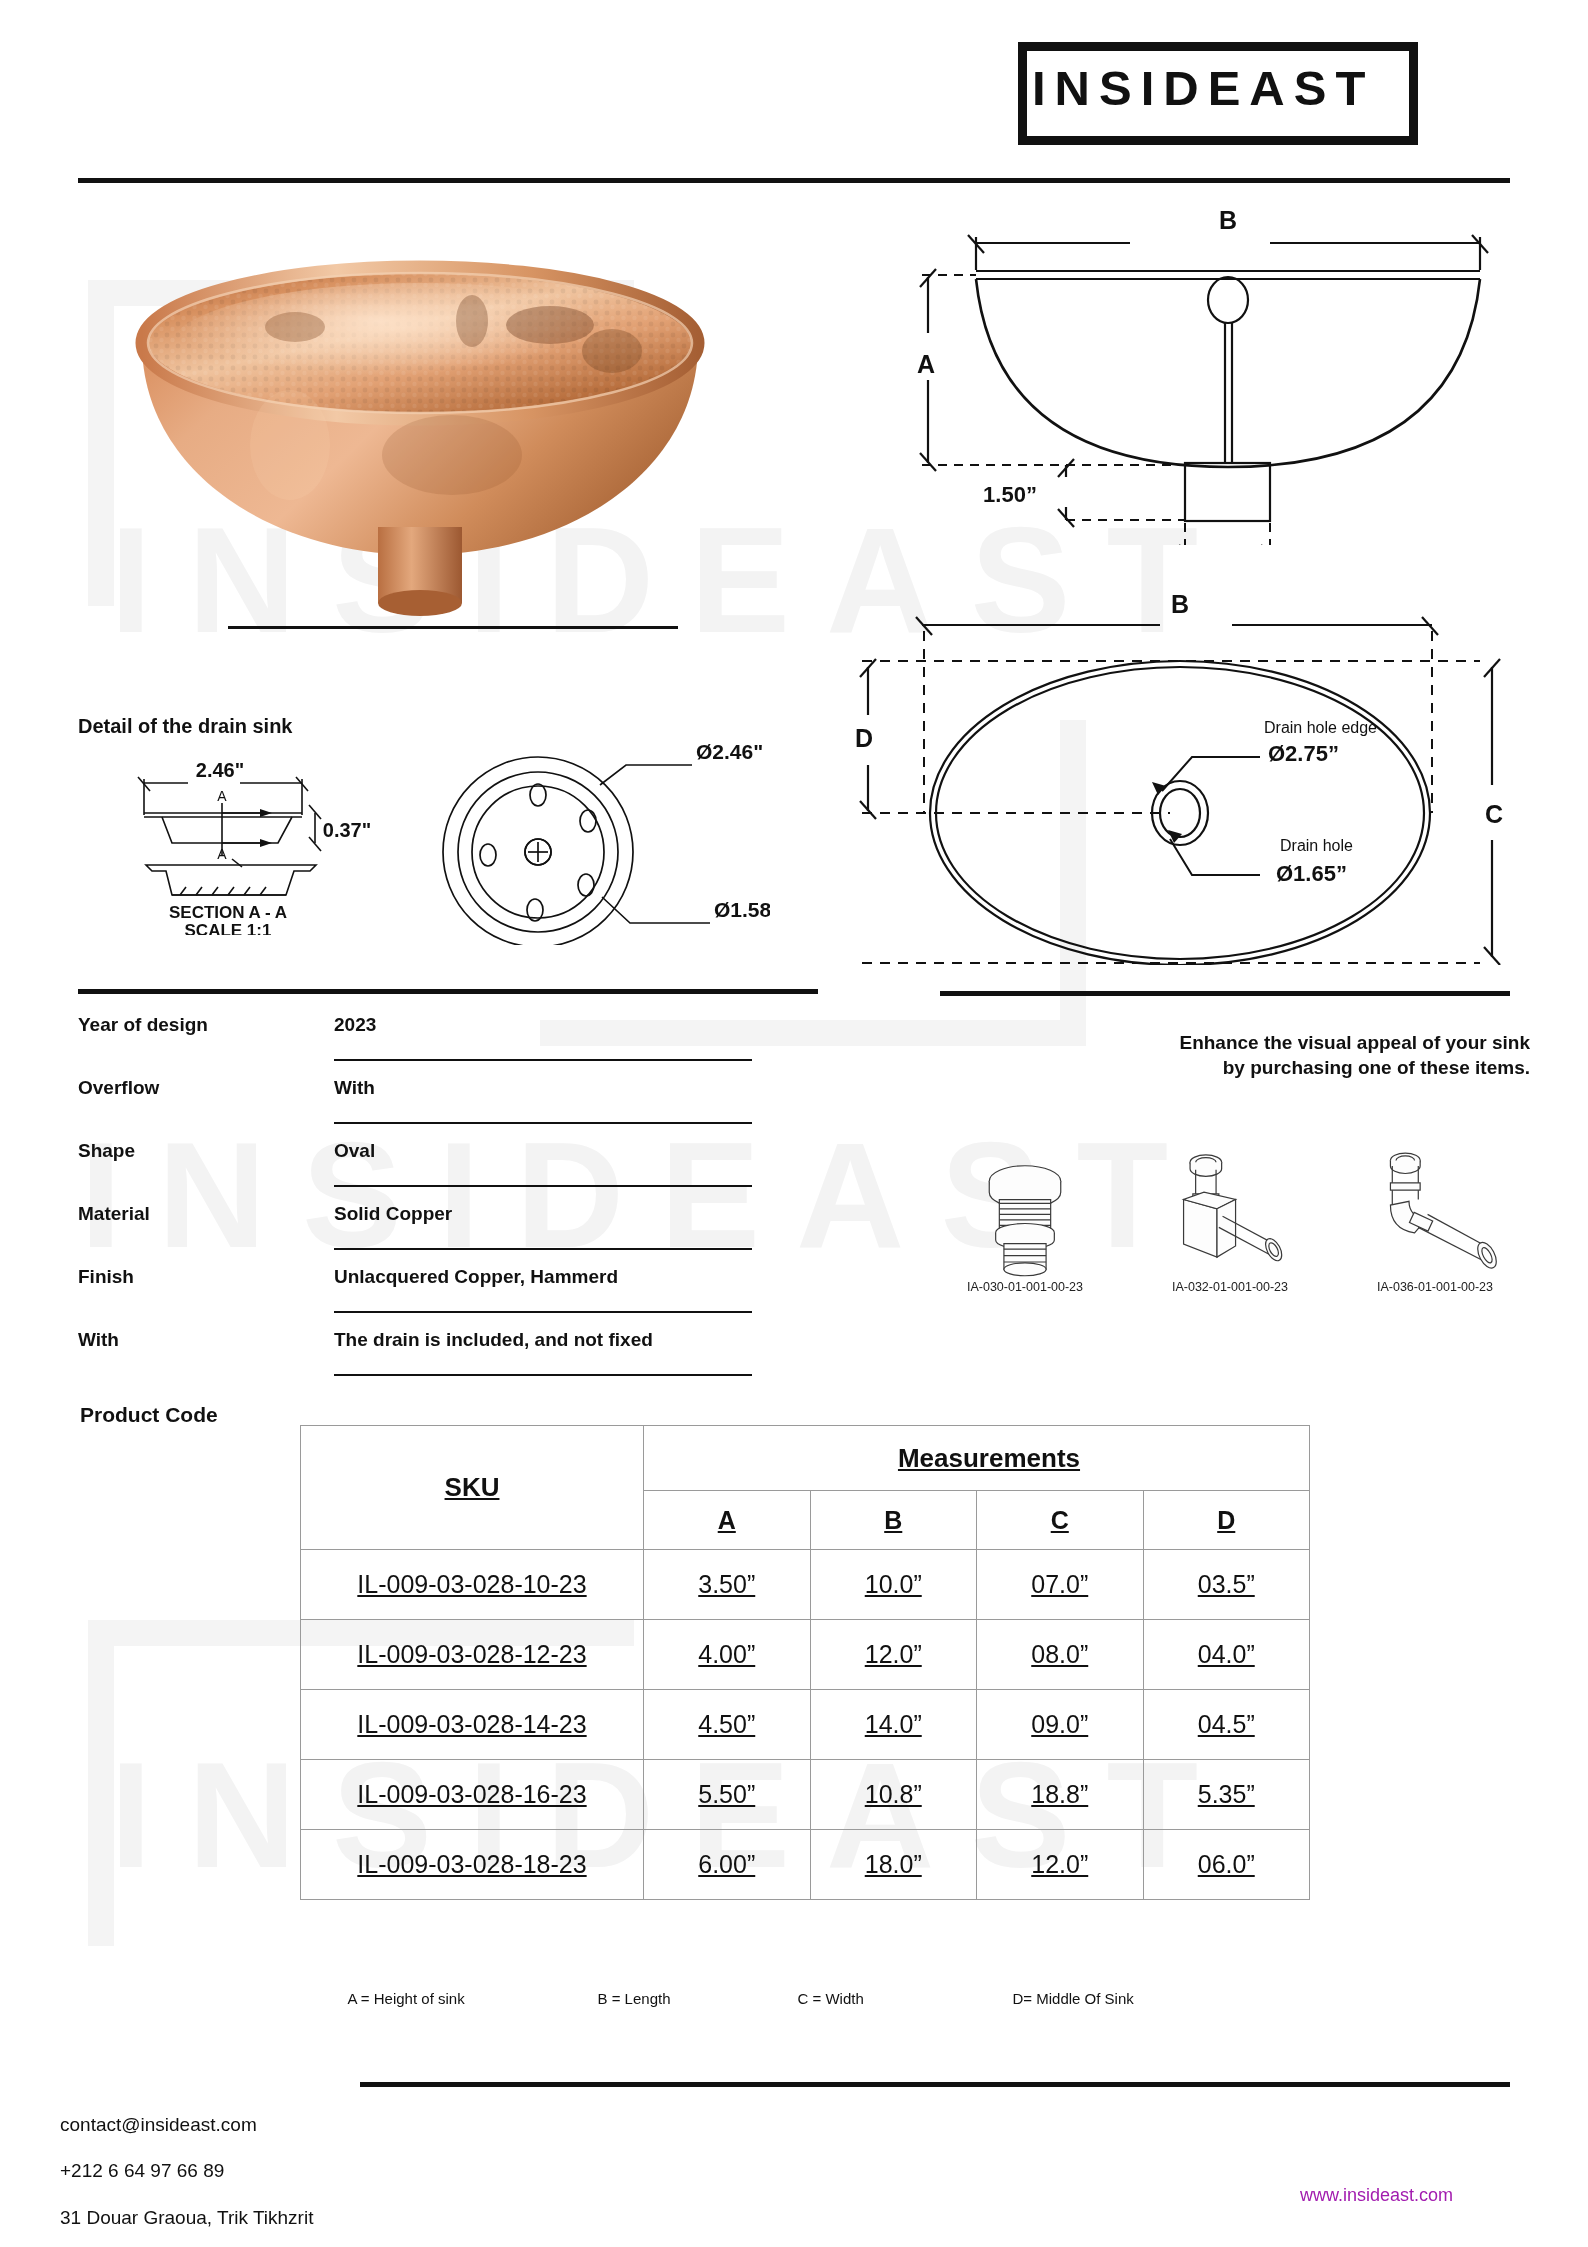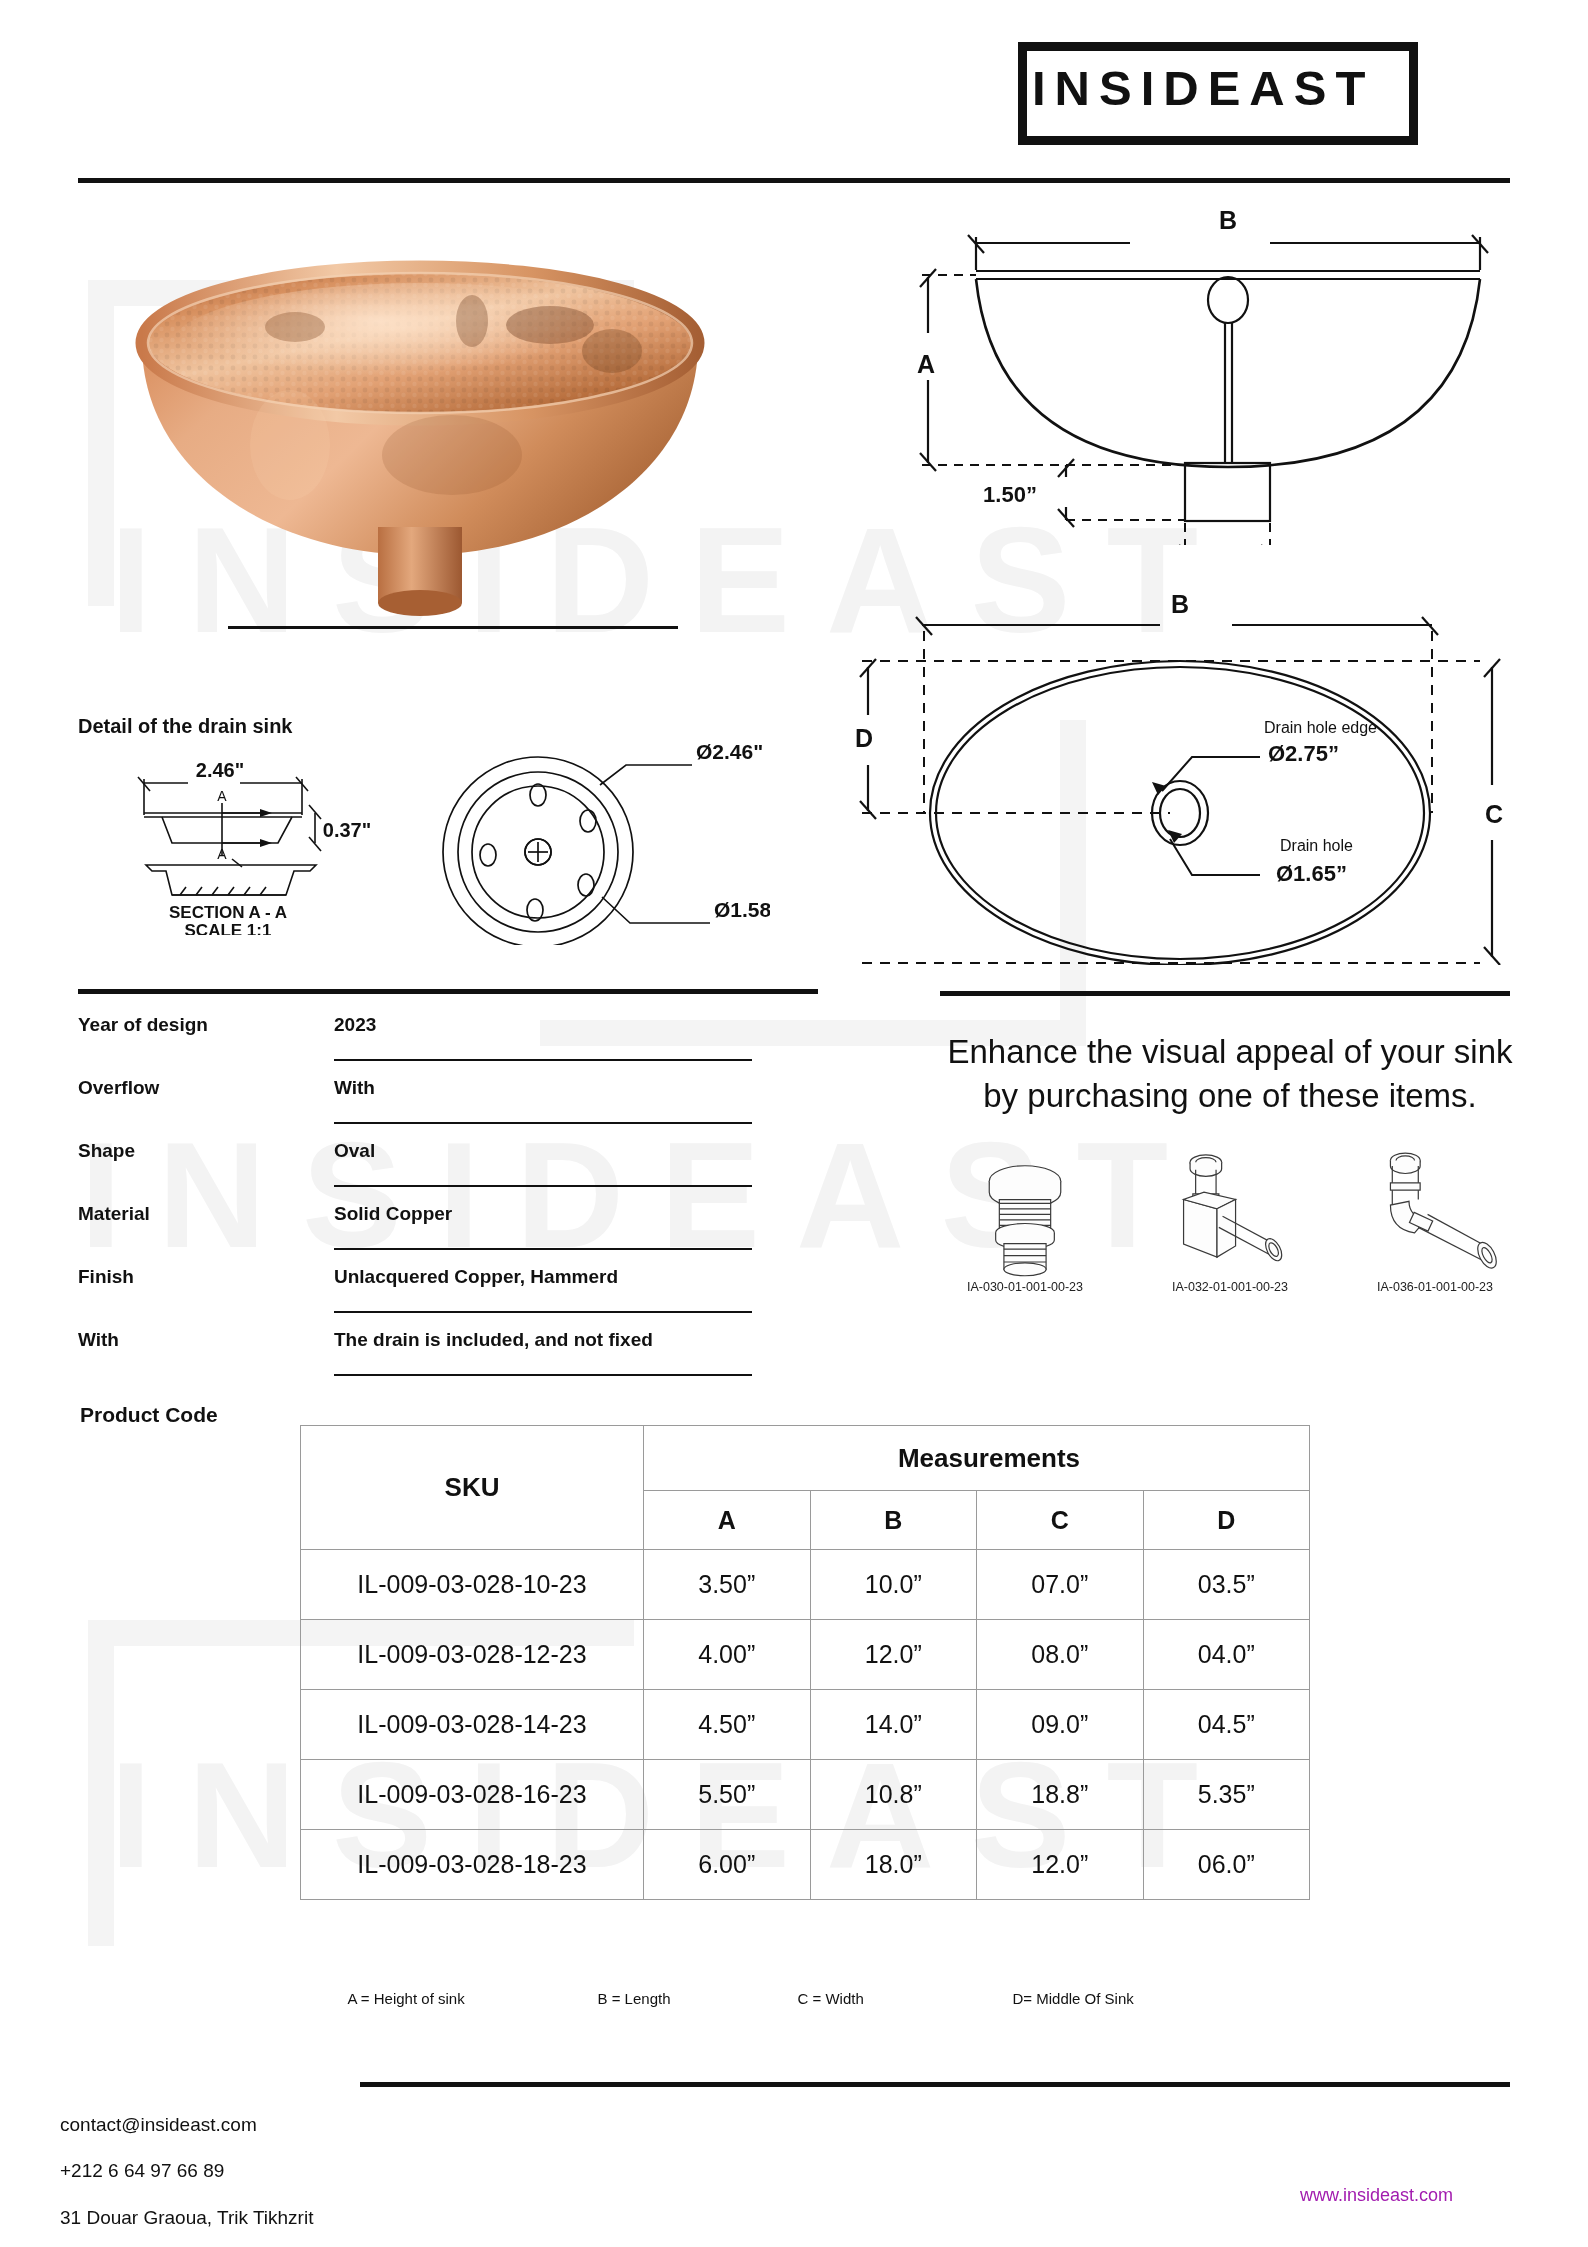--- a/index.html
+++ b/index.html
@@ -32,32 +32,32 @@
   
   .spec-rule-top{position:absolute;left:78px;top:989px;width:740px;height:5px;background:#111;}
   .spec{position:absolute;left:78px;top:1000px;width:760px;}
   .spec-row{position:relative;height:63px;}
   .spec-k{position:absolute;left:0;top:14px;font-size:19px;font-weight:700;}
   .spec-v{position:absolute;left:256px;top:14px;font-size:19px;font-weight:700;}
   .spec-line{position:absolute;left:256px;bottom:2px;width:418px;height:2.5px;background:#111;}
 
   
   .acc-rule{position:absolute;left:940px;top:991px;width:570px;height:5px;background:#111;}
-  .acc-head{position:absolute;left:930px;top:1030px;width:600px;text-align:center;
-            font-size:33px;font-weight:400;line-height:1.32;}
+  .acc-head{position:absolute;left:930px;top:1030px;width:600px;text-align:right;
+            font-size:19px;font-weight:700;line-height:1.32;}
   .acc-items{position:absolute;left:930px;top:1140px;width:600px;display:flex;justify-content:space-between;}
   .acc-item{width:190px;text-align:center;}
   .acc-fig{height:140px;display:flex;align-items:flex-end;justify-content:center;}
   .acc-code{font-size:12.5px;color:#222;}
 
   
   .pc-label{position:absolute;left:80px;top:1403px;font-size:21px;font-weight:700;}
   table.pt{position:absolute;left:300px;top:1425px;width:1010px;border-collapse:collapse;
            font-family:"Liberation Sans",sans-serif;}
-  table.pt td,table.pt th{border:1.5px solid #9a9a9a;text-align:center;}
+  table.pt td,table.pt th{border:1.5px solid #9a9a9a;text-align:center;text-decoration:underline;}
   .pt-sku-h{font-size:26px;font-weight:700;height:118px;width:340px;text-align:center;}
   .pt-meas-h{font-size:26px;font-weight:700;height:62px;text-align:left;padding-left:26px;}
   .pt-abcd{font-size:25px;font-weight:700;height:56px;}
   .pt-body td{font-size:25px;height:67px;font-weight:400;}
   .pt-body td.sku{font-size:25px;}
 
   .legend{position:absolute;left:300px;top:1990px;width:1010px;display:flex;justify-content:center;}
   .legend span{font-size:15px;}
 
   

